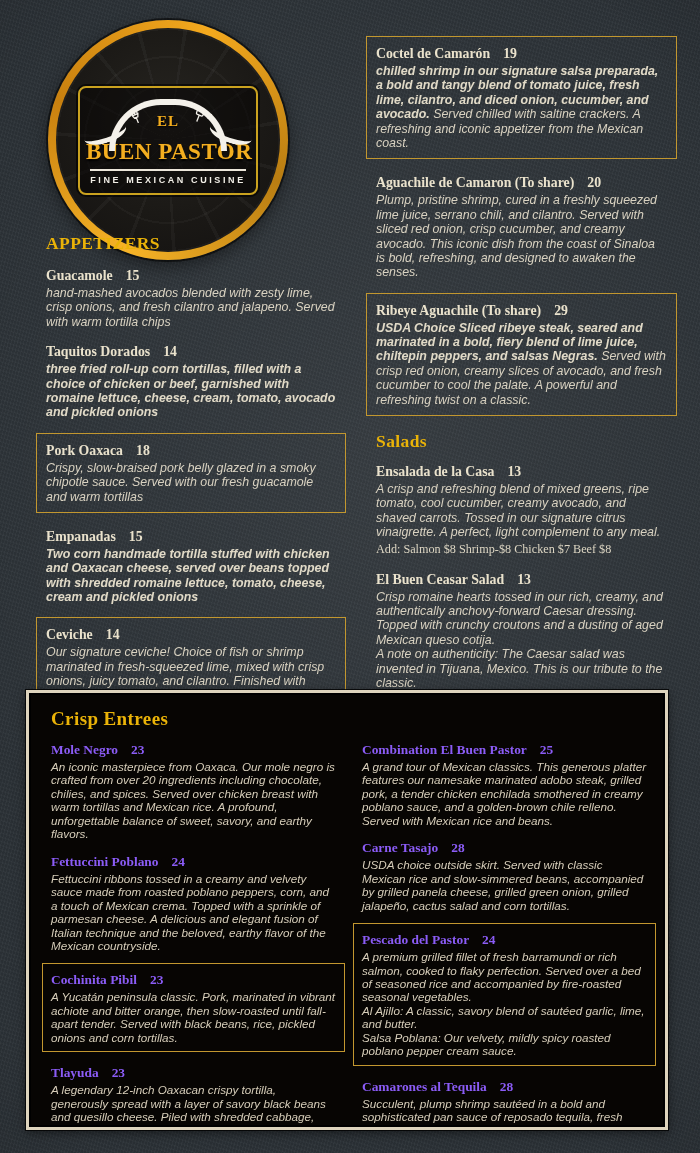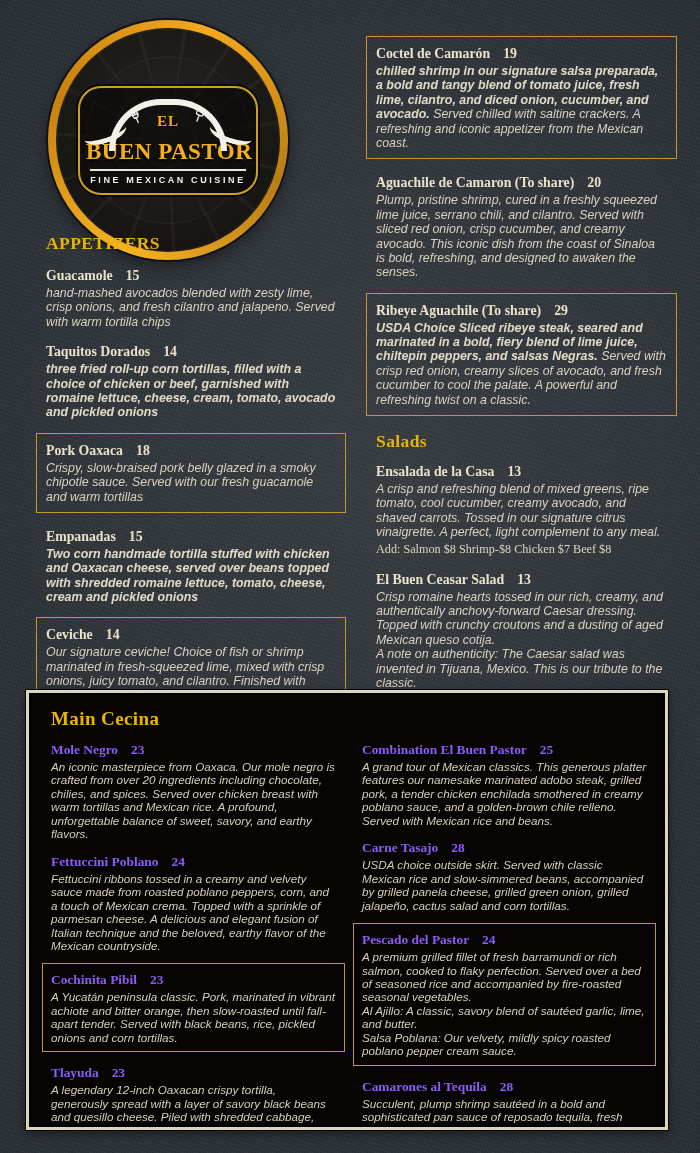--- a/index.html
+++ b/index.html
@@ -30,21 +30,21 @@
     display:flex;align-items:center;justify-content:center;
   }
   .logo-inner::before{
     content:"";position:absolute;inset:0;border-radius:50%;
     background:
       repeating-conic-gradient(from 8deg, rgba(255,255,255,0.035) 0deg 2deg, transparent 2deg 24deg),
       repeating-radial-gradient(circle at 50% 50%, transparent 0 26px, rgba(255,255,255,0.03) 26px 28px);
   }
   .emblem{
     position:relative;width:180px;text-align:center;
-    border:2px solid #caa21f;border-radius:23px;background:rgba(5,4,3,0.55);
+    border:2px solid #caa21f;border-radius:8px;background:rgba(5,4,3,0.55);
     padding:8px 6px 8px;box-shadow:0 0 0 2px rgba(0,0,0,0.6);
   }
   .arch-wrap{position:relative;height:42px;}
   .arch{
     position:absolute;left:50%;transform:translateX(-50%);top:3px;width:118px;height:52px;
     border:6px solid #f4f1ea;border-bottom:none;border-radius:64px 64px 0 0;
   }
   .swoosh-left,.swoosh-right{
     position:absolute;top:27px;width:44px;height:20px;
     border-bottom:5px solid #f4f1ea;border-radius:0 0 100% 100%;
@@ -219,21 +219,21 @@
       <span class="item-name">El Buen Ceasar Salad</span><span class="item-price">13</span>
     </div>
     <div class="item-desc">Crisp romaine hearts tossed in our rich, creamy, and authentically anchovy-forward Caesar dressing. Topped with crunchy croutons and a dusting of aged Mexican queso cotija.
 A note on authenticity: The Caesar salad was invented in Tijuana, Mexico. This is our tribute to the classic.</div>
     <div class="item-add">Add: Salmon $8 Shrimp-$8 Chicken $7 Beef $8</div>
   </div>
     </div>
 </div>
 
 <div class="entrees">
-  <h2 class="section-title entrees-title">Main Cecina</h2>
+  <h2 class="section-title entrees-title">Crisp Entrees</h2>
   <div class="entrees-cols">
     <div class="ecol">
         <div class="menu-item">
     <div class="item-head">
       <span class="item-name">Mole Negro</span><span class="item-price">23</span>
     </div>
     <div class="item-desc">An iconic masterpiece from Oaxaca. Our mole negro is crafted from over 20 ingredients including chocolate, chilies, and spices. Served over chicken breast with warm tortillas and Mexican rice. A profound, unforgettable balance of sweet, savory, and earthy flavors.</div>
 
   </div>
         <div class="menu-item">

